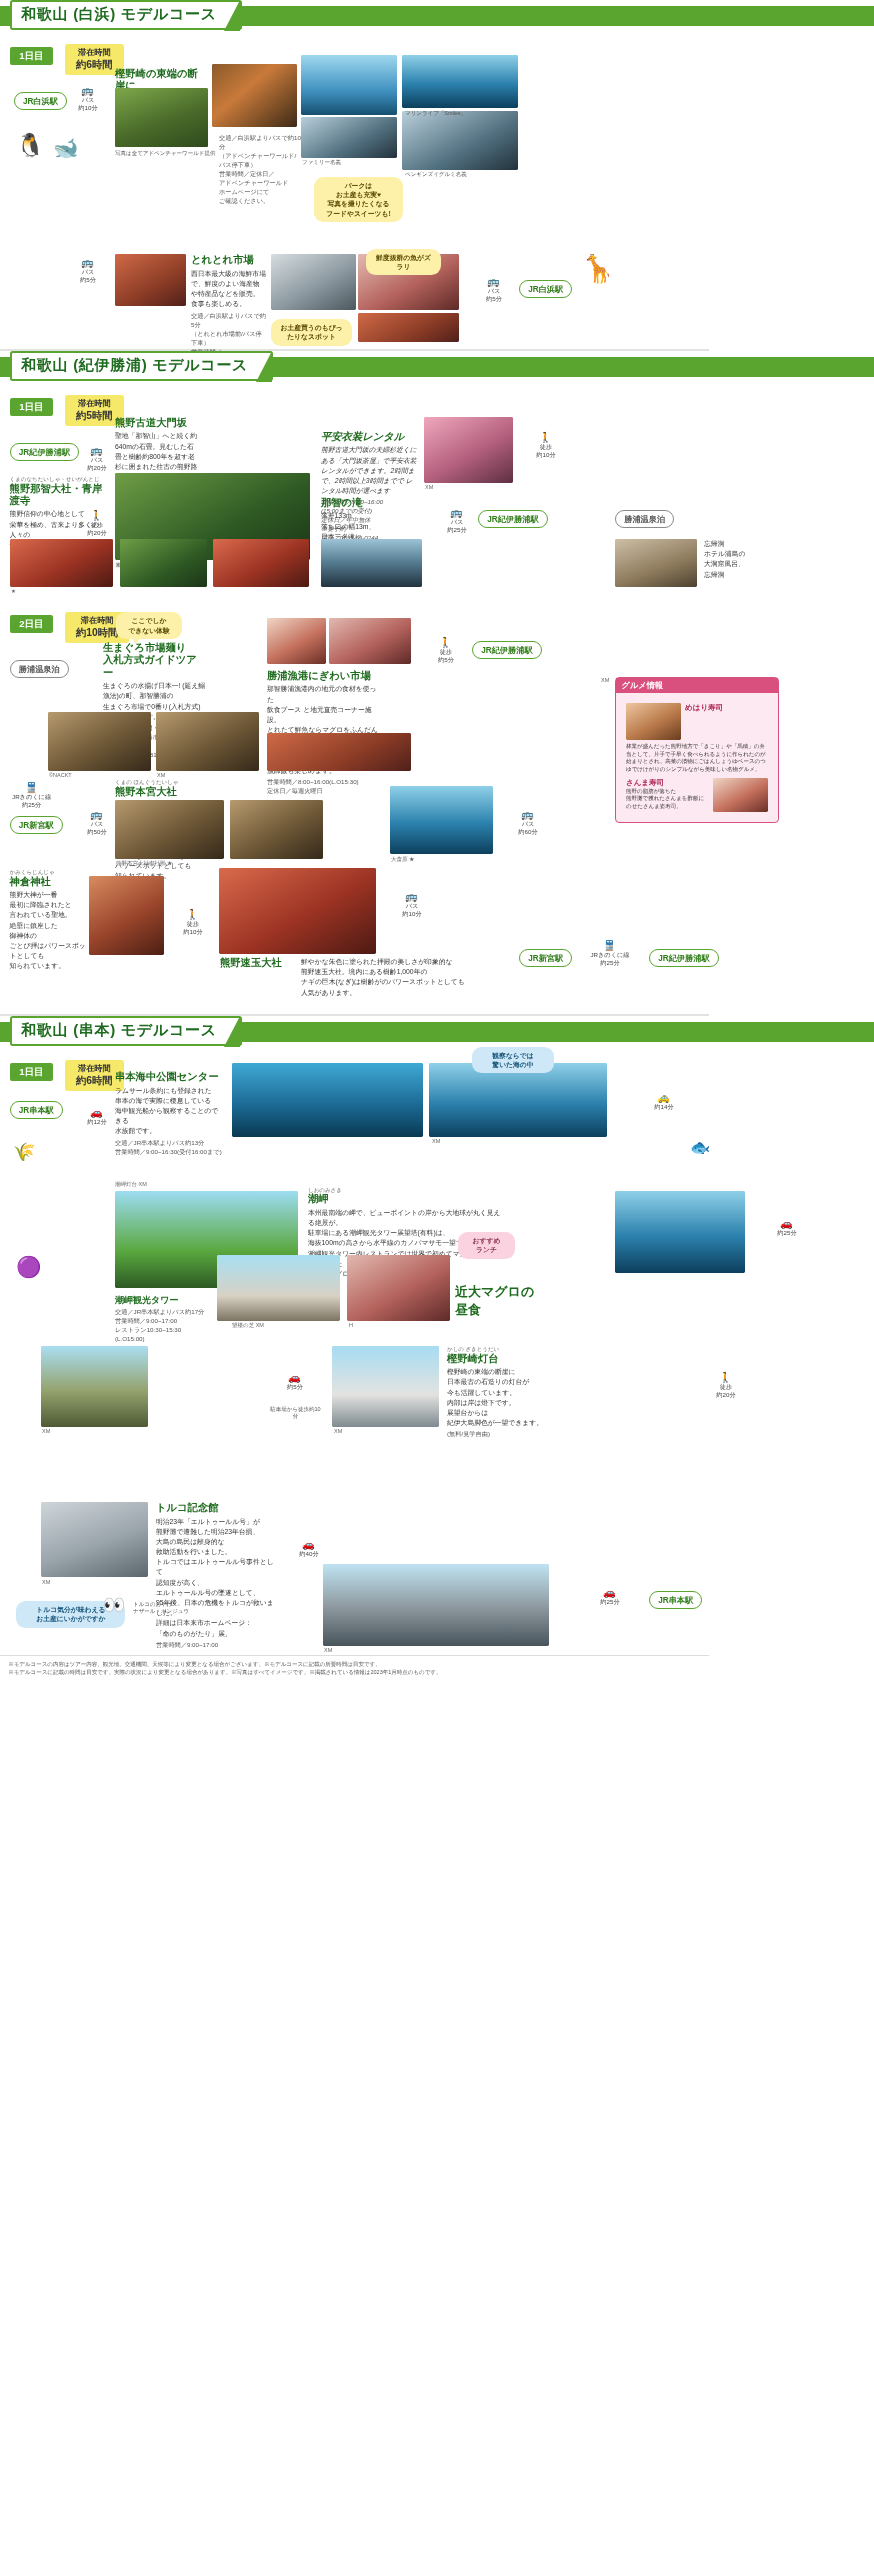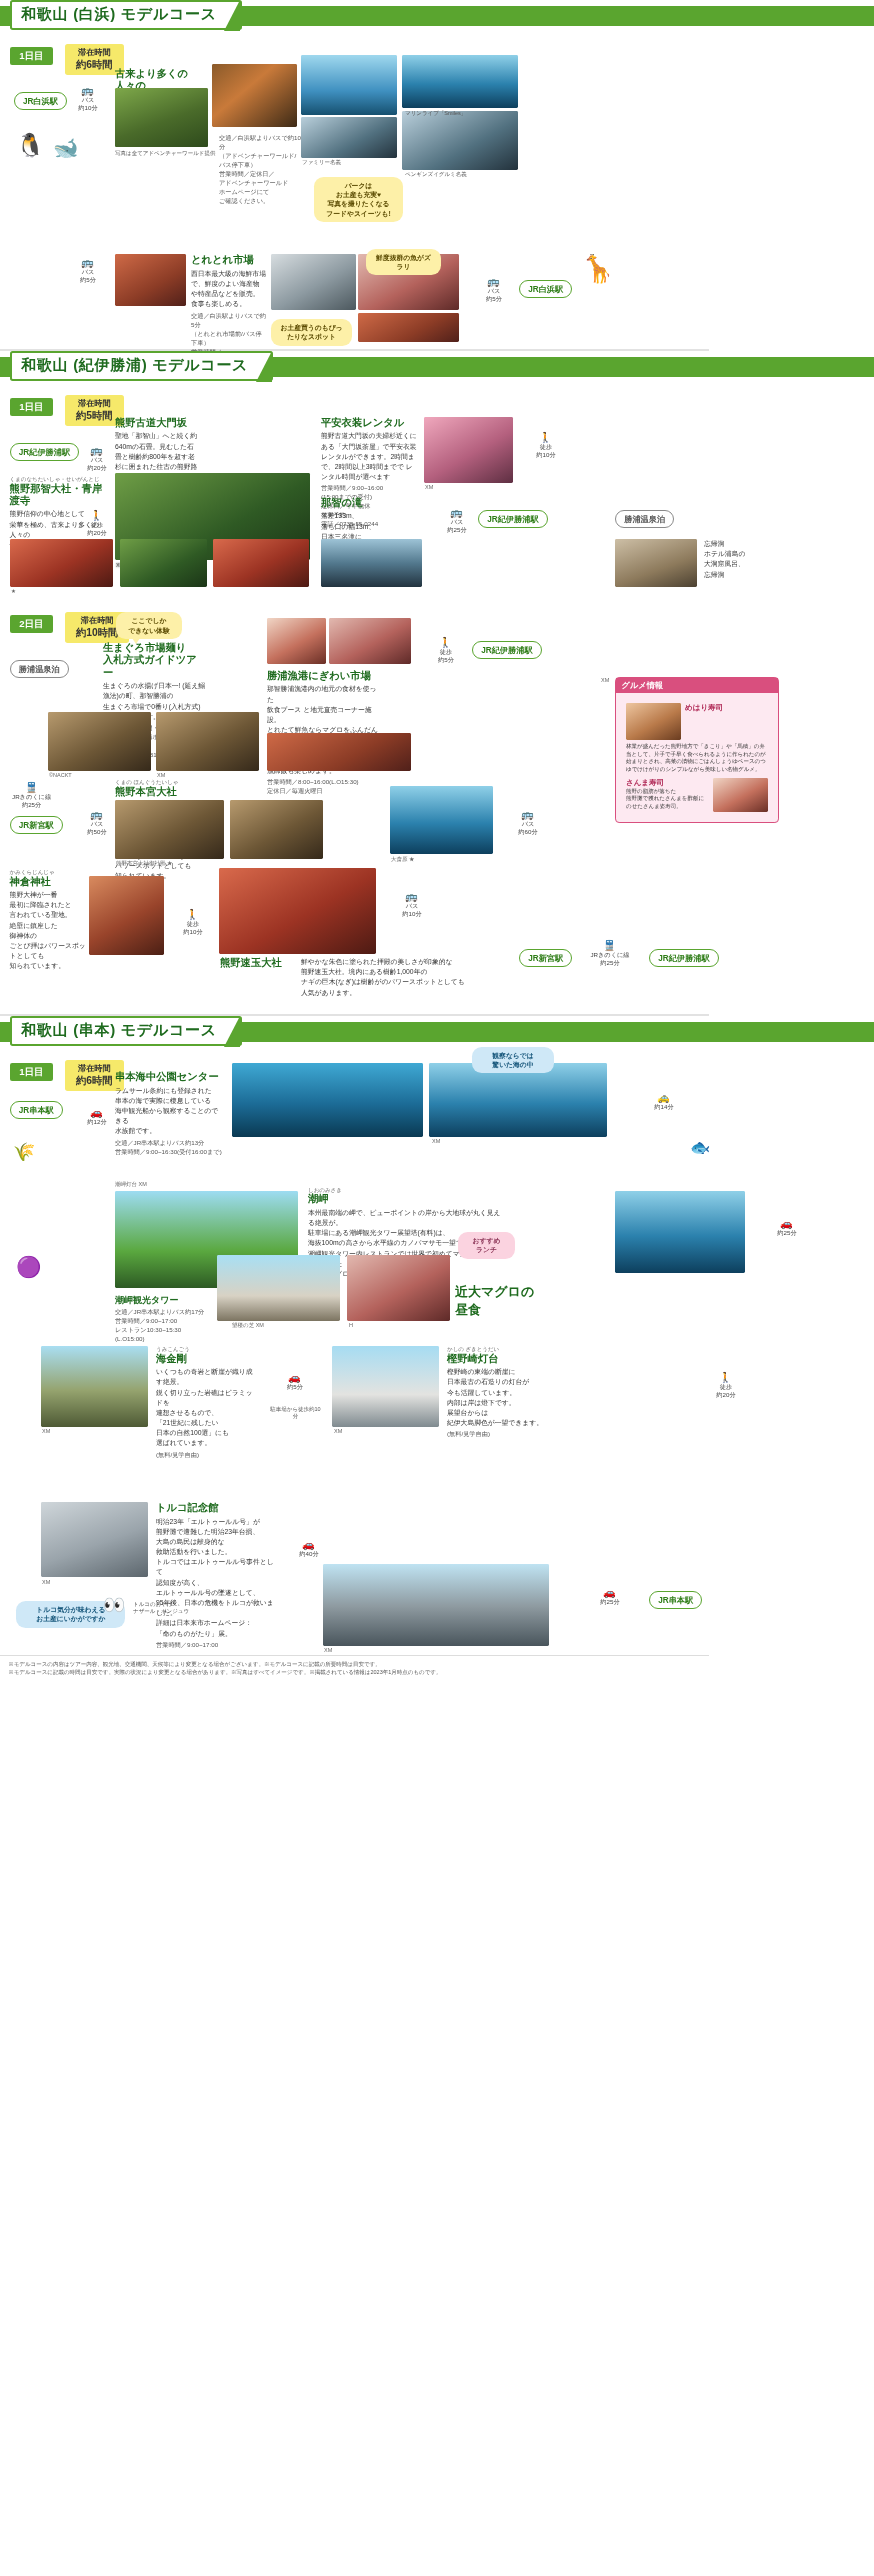--- a/index.html
+++ b/index.html
@@ -190,21 +190,21 @@
 
   <div class="abs station" style="left:13.7px; top:49px;">JR白浜駅</div>
 
   <div class="abs transport" style="left:66px; top:42px;">
     <span class="icon">🚌</span>
     <span>バス</span><br>
     <span>約10分</span>
   </div>
 
   <div class="abs" style="left:115px; top:24.6px; width:93px;">
-    <div class="spot-title">古来より多くの人々の</div>
+    <div class="spot-title">樫野崎の東端の断崖に</div>
     <div class="spot-body">世界中の熊・海・空の動物たち約120種・1600頭弱が共に暮らす「いのちの美しさに気づく場所」。</div>
   </div>
 
   <div class="abs photo im-zoo" style="left:115px; top:66px; width:93px; height:38px;"></div>
   <div class="abs photo im-panda" style="left:115px; top:45px; width:93px; height:0px;"></div>
   <div class="abs" style="left:115px; top:107px; width:103px; font-size:5.5px; color:#555;">写真は全てアドベンチャーワールド提供</div>
 
   <div class="abs photo im-panda" style="left:212px; top:20.5px; width:85px; height:63px;"></div>
   <div class="abs photo im-zoo" style="left:115px; top:45px; width:93px; height:59px;"></div>
   <div class="abs photo im-dolph" style="left:301px; top:12.3px; width:96px; height:60px;"></div>
@@ -285,21 +285,21 @@
     <span>約20分</span>
   </div>
 
   <div class="abs" style="left:115px; top:23px; width:83px;">
     <div class="spot-title">熊野古道大門坂</div>
     <div class="spot-body">聖地「那智山」へと続く約640mの石畳。見むした石畳と樹齢約800年を超す老杉に囲まれた往古の熊野路が偲ばれる古道です。</div>
   </div>
   <div class="abs photo im-forest" style="left:115px; top:79px; width:195px; height:87px;"></div>
   <div class="abs ph-label" style="left:116px; top:168px; font-size:5.5px; color:#666;">XM</div>
 
-  <div class="abs" style="left:321px; top:23px; width:96px;">
+  <div class="abs" style="left:321px; top:37px; width:96px;font-style:italic;">
     <div class="spot-title">平安衣装レンタル</div>
     <div class="spot-body">熊野古道大門坂の夫婦杉近くにある「大門坂茶屋」で平安衣装レンタルができます。2時間まで、2時間以上3時間までで
 レンタル時間が選べます</div>
     <div class="spot-meta" style="white-space:pre-line;">営業時間／9:00~16:00
 (15:00までの受付)
 定休日／年中無休
 ※要予約
 電話／0735-55-0244</div>
   </div>
   <div class="abs photo im-kimono" style="left:424px; top:23px; width:89px; height:66px;"></div>
@@ -595,33 +595,20 @@
     <span class="icon">🚗</span>
     <span>約25分</span>
   </div>
   <div class="abs" style="left:16.4px; top:75px; font-size:20.5px;">🟣</div>
 </div>
 
 <div class="block" style="height:144px;">
   <div class="abs photo im-gold" style="left:41px; top:4.1px; width:107px; height:81px;"></div>
   <div class="abs" style="left:42px; top:86px; font-size:5.5px; color:#666;">XM</div>
 
-  <div class="abs" style="left:156px; top:4.1px; width:103px;">
-    <div class="spot-title">
-      <span class="ruby">うみこんごう</span>
-      <span>海金剛</span>
-    </div>
-    <div class="spot-body" style="white-space:pre-line;">いくつもの奇岩と断崖が織り成す絶景。
-鋭く切り立った岩礁はピラミッドを
-連想させるもので、
-「21世紀に残したい
-日本の自然100選」にも
-選ばれています。</div>
-    <div class="spot-meta">(無料/見学自由)</div>
-  </div>
 
   <div class="abs transport" style="left:273px; top:30px;">
     <span class="icon">🚗</span>
     <span>約5分</span>
   </div>
   <div class="abs" style="left:268px; top:64px; width:55px; font-size:5.5px; color:#555; text-align:center;">駐車場から徒歩約10分</div>
 
   <div class="abs photo im-light" style="left:332px; top:4.1px; width:107px; height:81px;"></div>
   <div class="abs" style="left:334px; top:86px; font-size:5.5px; color:#666;">XM</div>
 

